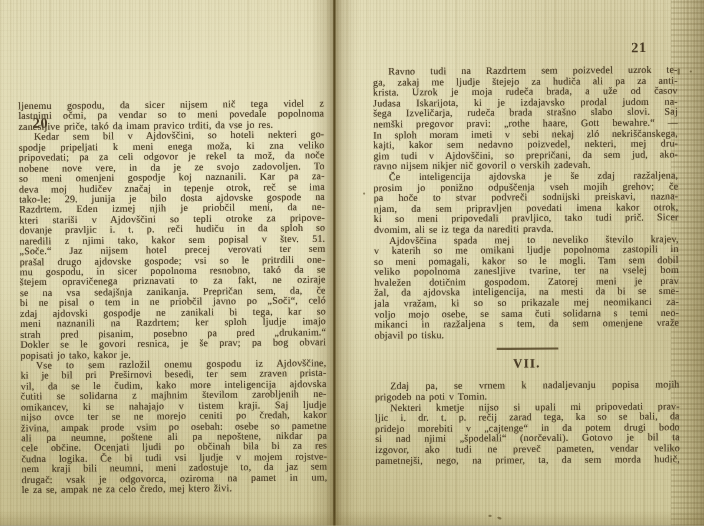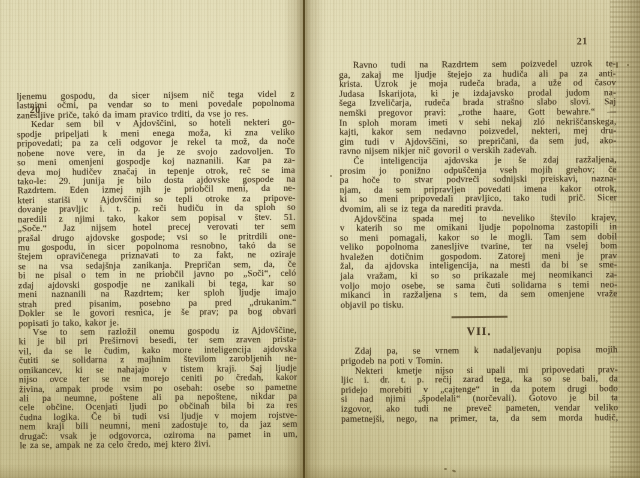--- a/index.html
+++ b/index.html
@@ -36,21 +36,21 @@
       repeating-linear-gradient(90deg, rgba(92,76,34,0.14) 0 1px, rgba(0,0,0,0) 1px 3px),
       linear-gradient(270deg, rgba(99,83,40,0.42), rgba(122,105,58,0.22) 45%, rgba(0,0,0,0));
   }
   .edge-bottom{
     position:absolute;left:0;bottom:0;width:640px;height:14px;
     background:linear-gradient(0deg, rgba(110,93,46,0.25), rgba(0,0,0,0));
   }
   .page{position:absolute;}
   .page-left{left:18px;top:58px;width:278px;transform:rotate(-0.5deg);}
   .page-right{left:340px;top:36px;width:277px;transform:rotate(-0.35deg);}
-  .pnum{position:absolute;top:0;font-size:10px;font-weight:700;letter-spacing:.5px;}
+  .pnum{position:absolute;top:0;font-size:13px;font-weight:700;letter-spacing:.5px;}
   .pnum-left{left:13px;margin-top:45px;}
   .pnum-right{right:28px;}
   .tb-left{margin-top:33px;}
   .tb-right-top{margin-top:24px;}
   .tline{
     font-size:9.1px;text-align:justify;text-align-last:justify;
     word-spacing:1px;letter-spacing:.15px;
     text-shadow:0 0 .8px rgba(74,60,38,.6);
   }
   .page-left .tline{line-height:9.45px;height:9.45px;}

